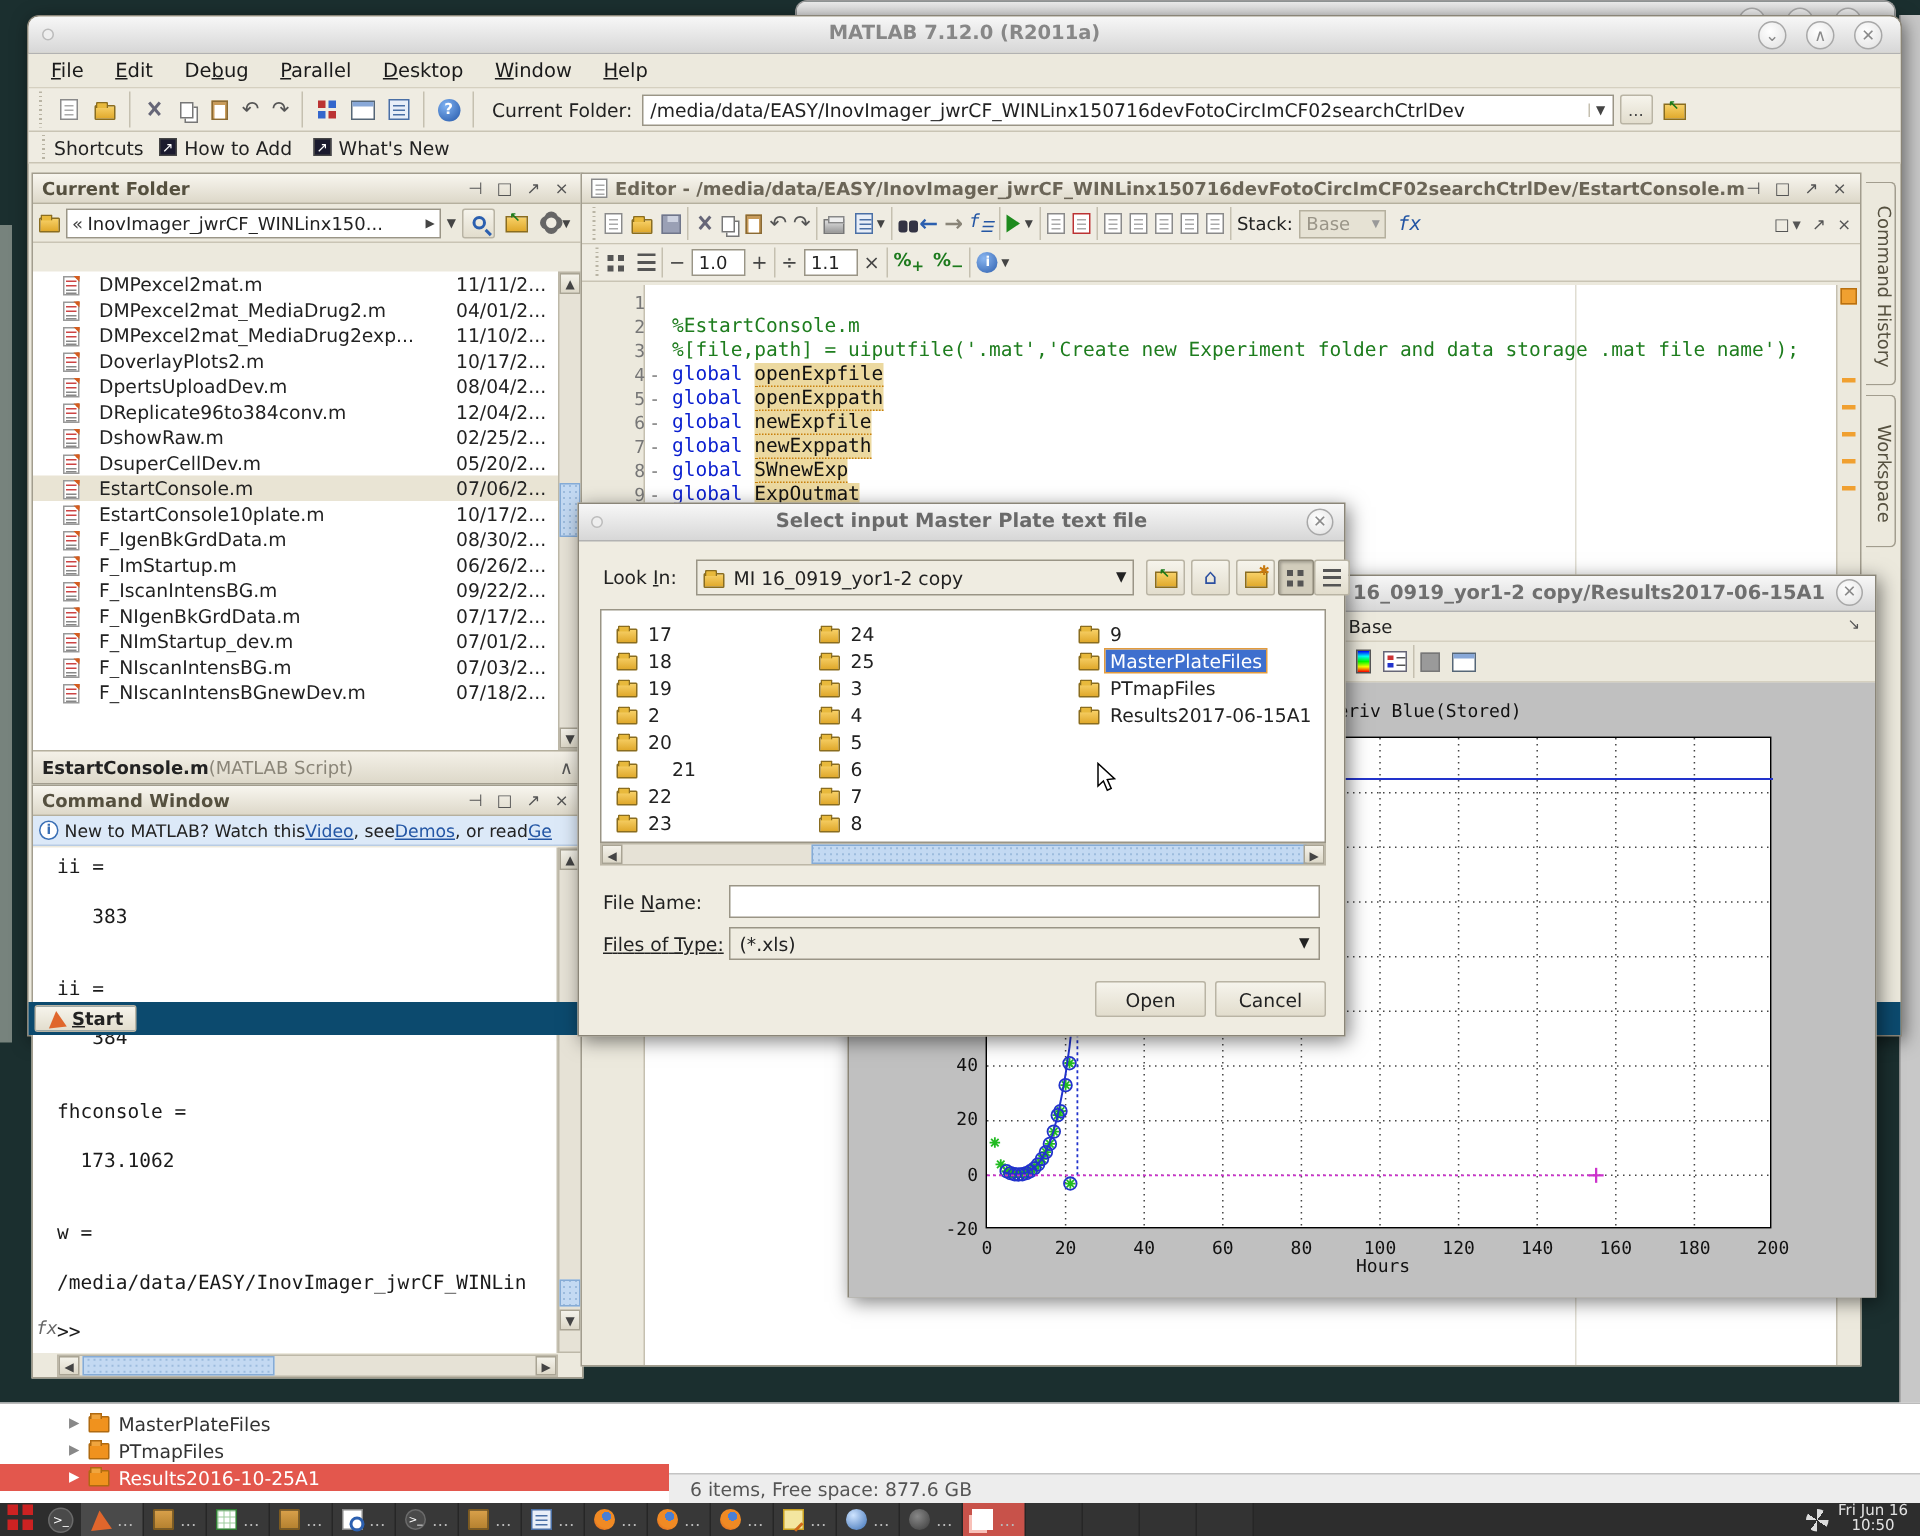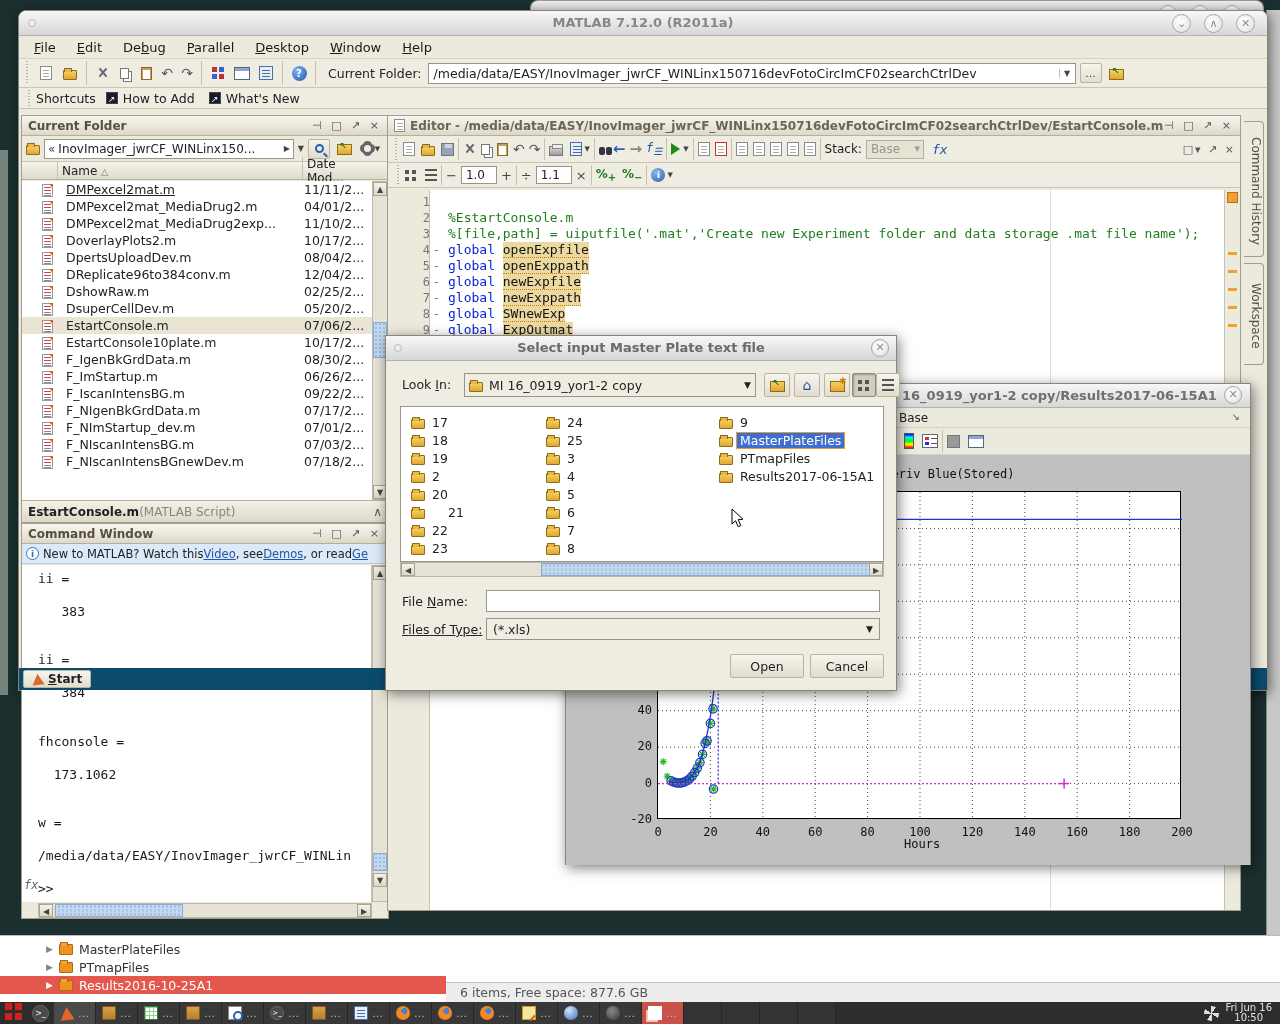--- a/index.html
+++ b/index.html
@@ -235,30 +235,24 @@
           <span class="ic i-mag"></span>
         </span>
       <span class="tbtn" style="width:24px;height:20px;margin-left:2px;border:none;background:none;">
           <span class="ic i-upfold"></span>
         </span>
       <span class="tbtn" style="width:26px;height:20px;margin-left:2px;border:none;background:none;">
           <span class="ic i-gear"></span>
           <span style="font-size:7px;color:#444;margin-left:2px;">▼</span>
         </span>
     </div>
-    <div style="display:flex;height:18px;background:linear-gradient(#f6f4ec,#dedacb);border-bottom:1px solid #b5b09e;font-size:12px;align-items:center;">
-      <span style="width:36px;border-right:1px solid #c5c0b0;height:100%;"></span>
-      <span style="flex:1;padding-left:4px;"><span>Name</span> <span style="color:#777;font-size:9px;">△</span></span>
-      <span style="width:70px;border-left:1px solid #c5c0b0;padding-left:4px;">Date Mod...</span>
-      <span style="width:16px;"></span>
-    </div>
     <div id="cf-rows" style="position:absolute;left:0;top:65px;right:16px;bottom:22px;background:#fff;overflow:hidden;">
         <div class="cfrow">
           <span style="width: 38px;"><span class="ic i-mdoc" style="margin-left: 20px;"></span></span>
-          <span class="nm" style="padding-left: 6px; text-decoration: underline;">DMPexcel2mat.m</span>
+          <span class="nm" style="padding-left: 6px;">DMPexcel2mat.m</span>
           <span class="dt">11/11/2...</span>
         </div>
         <div class="cfrow">
           <span style="width: 38px;"><span class="ic i-mdoc" style="margin-left: 20px;"></span></span>
           <span class="nm" style="padding-left: 6px;">DMPexcel2mat_MediaDrug2.m</span>
           <span class="dt">04/01/2...</span>
         </div>
         <div class="cfrow">
           <span style="width: 38px;"><span class="ic i-mdoc" style="margin-left: 20px;"></span></span>
           <span class="nm" style="padding-left: 6px;">DMPexcel2mat_MediaDrug2exp...</span>

